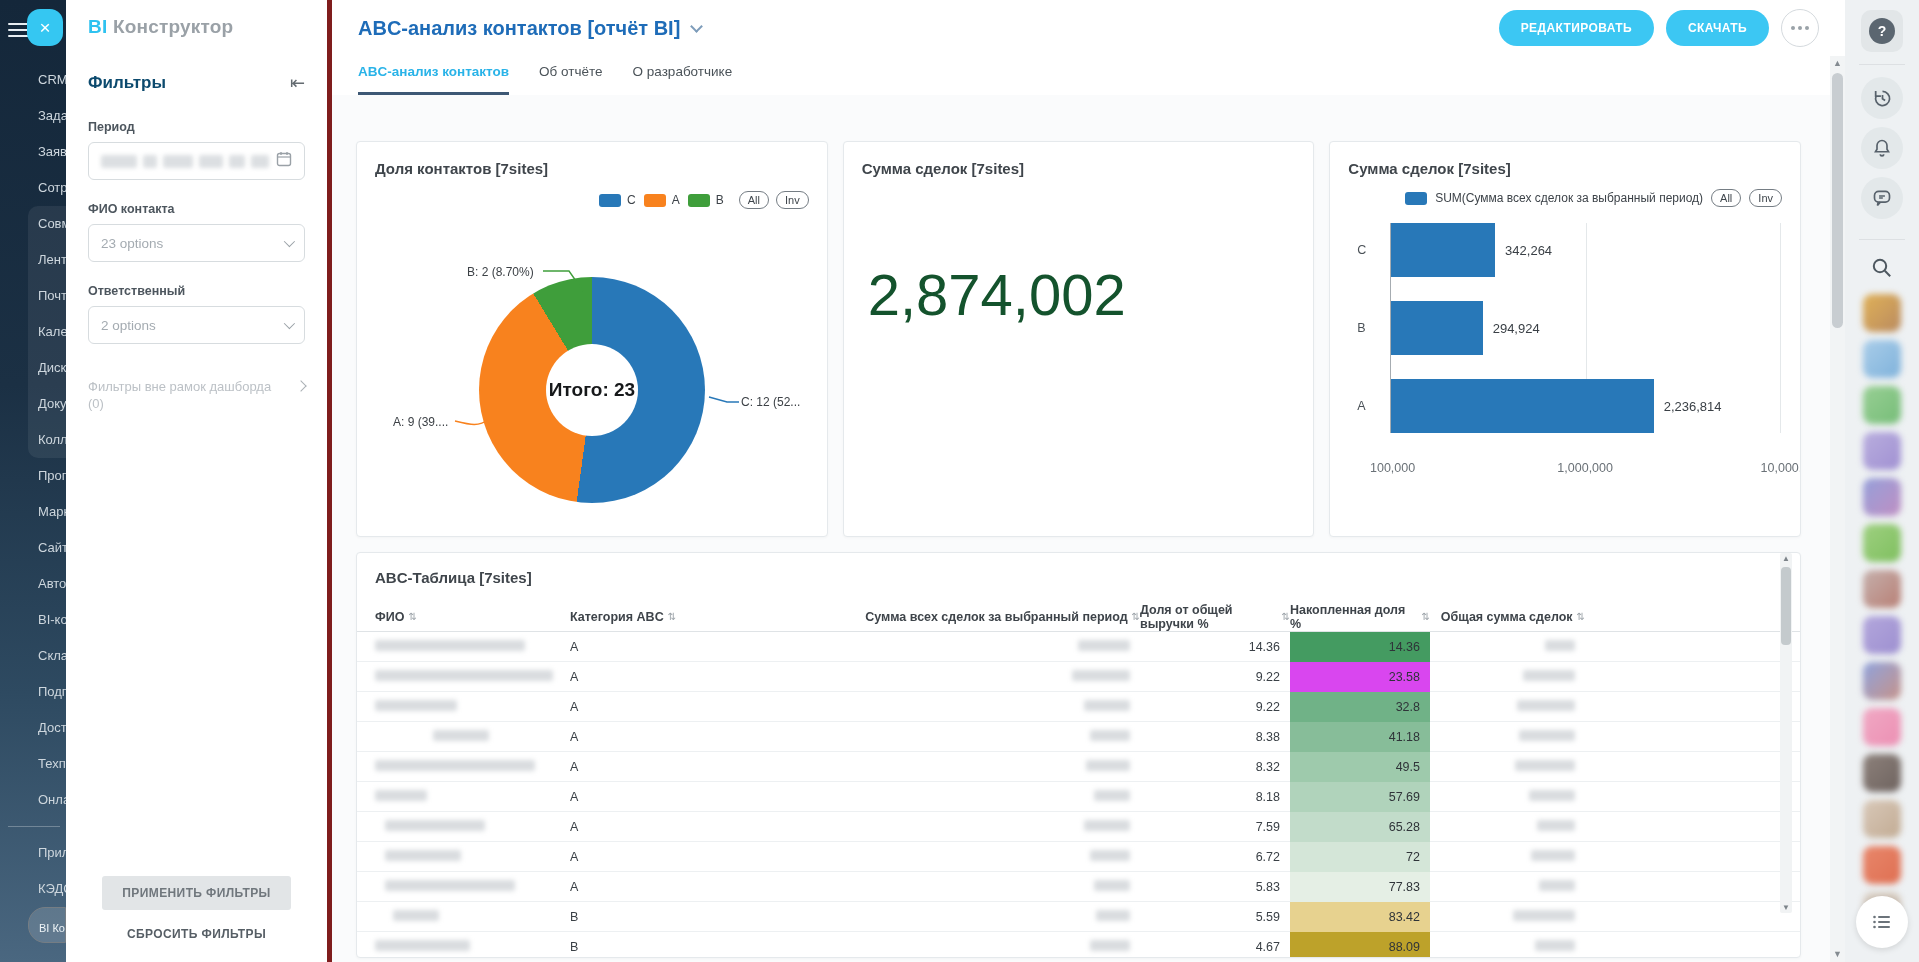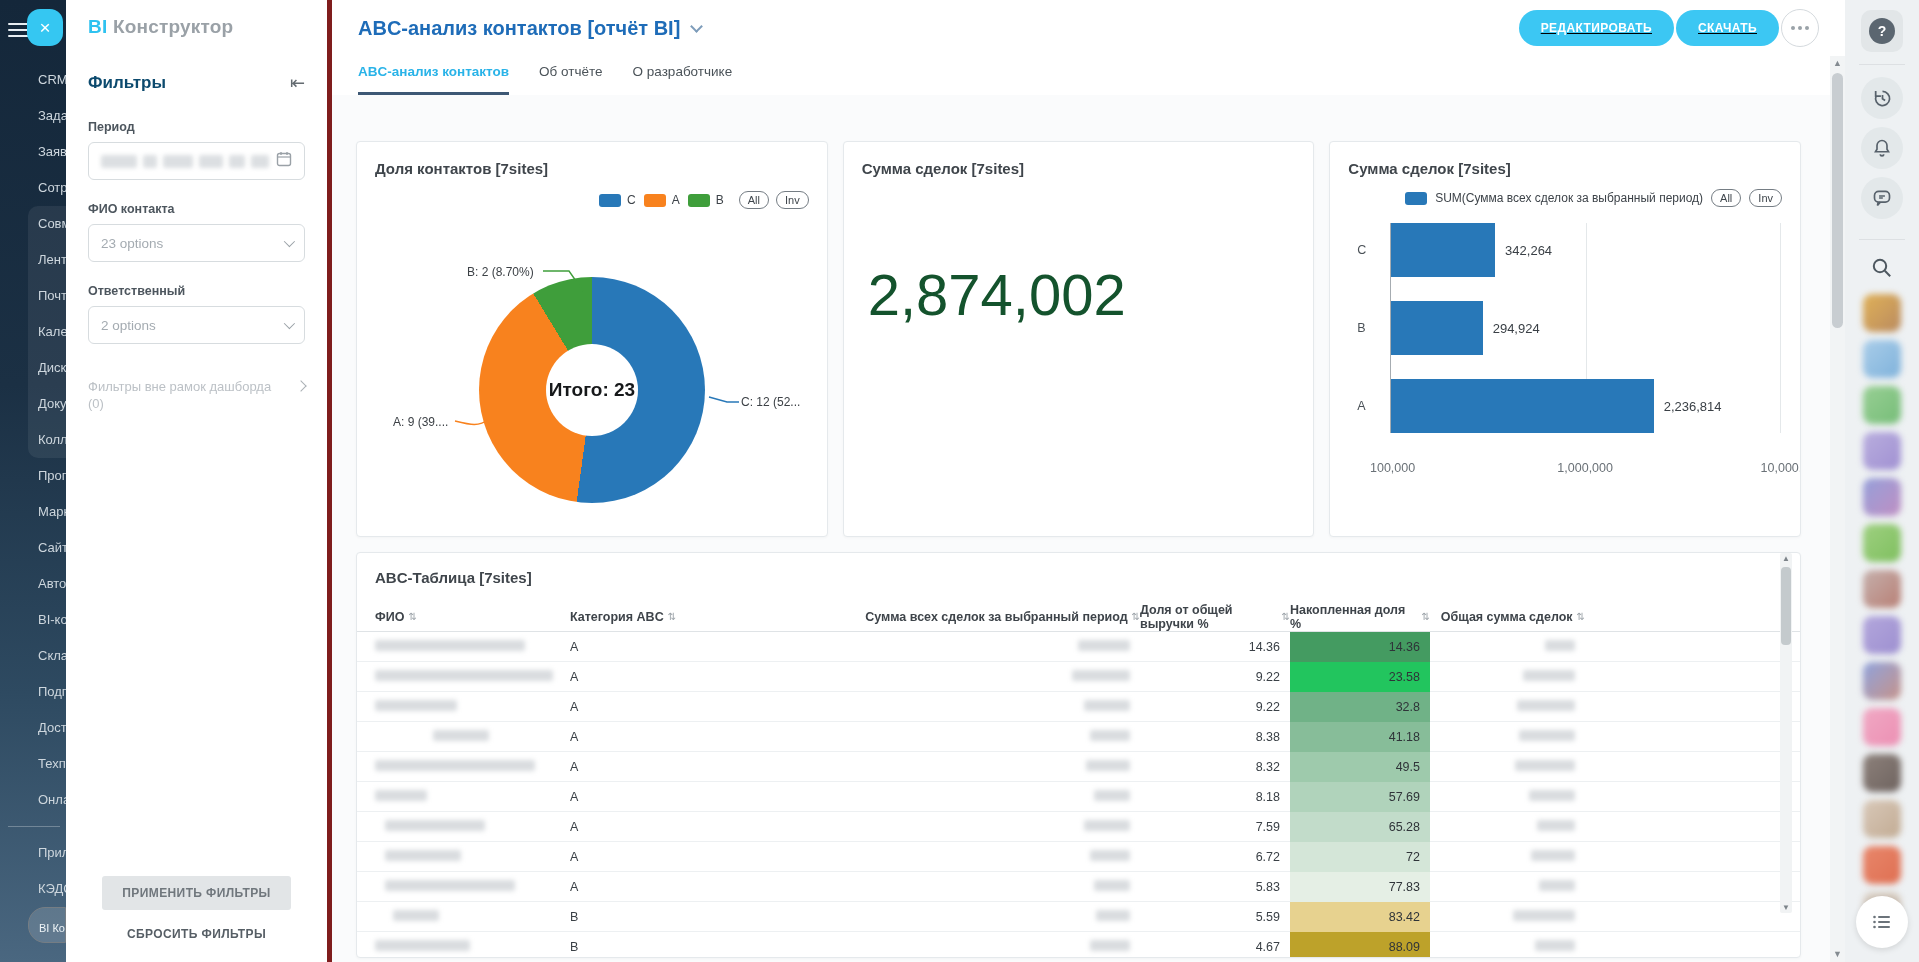--- a/index.html
+++ b/index.html
@@ -39,21 +39,21 @@
   .chev-r{width:8px;height:8px;border-right:1.6px solid #aab0b5;border-bottom:1.6px solid #aab0b5;transform:rotate(-45deg);margin-top:4px;}
   .filters-bottom{position:absolute;left:0;right:0;bottom:20px;text-align:center;margin-top:48px;}
   .apply-btn{display:inline-block;background:#e2e5e7;border:none;border-radius:3px;color:#70777d;font-size:12px;font-weight:bold;letter-spacing:.4px;padding:10px 20px;cursor:pointer;}
   .reset-btn{margin-top:16px;background:none;border:none;color:#565e65;font-size:12px;font-weight:bold;letter-spacing:.4px;cursor:pointer;}
 
   
   .main{flex:1;display:flex;flex-direction:column;min-width:0;background:#fff;}
   .main-header{height:56px;display:flex;align-items:center;padding:0 26px;}
   .page-title{color:#1e6cb8;font-size:20px;font-weight:bold;}
   .title-chev{width:9px;height:9px;border-right:2px solid #7d9cba;border-bottom:2px solid #7d9cba;transform:rotate(45deg);margin:-4px 0 0 12px;cursor:pointer;}
-  .header-actions{margin-left:auto;display:flex;align-items:center;gap:2px;text-decoration:underline;}
+  .header-actions{margin-left:auto;display:flex;align-items:center;gap:12px;}
   .cta{background:#3cc7f3;border:none;color:#fff;font-size:12px;font-weight:bold;letter-spacing:.4px;border-radius:18px;padding:11px 22px;cursor:pointer;}
   .more-btn{width:38px;height:38px;border-radius:50%;background:#fff;border:1px solid #d5dade;display:flex;align-items:center;justify-content:center;gap:3px;cursor:pointer;}
   .more-btn i{width:4px;height:4px;border-radius:50%;background:#9aa2a8;}
   .tabs-row{display:flex;gap:30px;padding:8px 26px 0 26px;}
   .tab{font-size:13.5px;color:#4b5359;padding-bottom:13px;border-bottom:3px solid transparent;cursor:pointer;}
   .tab.active{color:#29b3e8;font-weight:bold;border-bottom-color:#3d5875;}
   .dash{flex:1;background:#fafbfc;padding:14px 44px 0 24px;overflow:hidden;}
   .cards-row{display:flex;gap:15px;margin-top:32px;}
   .card{background:#fff;border:1px solid #e5e9ec;border-radius:4px;box-shadow:0 1px 3px rgba(0,0,0,.03);}
   .cards-row .card{flex:1 1 0;height:396px;padding:18px;position:relative;overflow:hidden;}
@@ -365,21 +365,21 @@
               <div class="cell-r pad-r">14.36</div>
               <div class="cum-cell" style="background: rgb(68, 155, 97);">14.36</div>
               <div class="cell-r pad-r"><span class="blur" style="width: 30px;"></span></div>
               <div></div>
             </div>
             <div class="trow tr">
               <div><span class="blur" style="width: 178px; margin-left: 0px;"></span></div>
               <div>A</div>
               <div class="cell-r pad-r"><span class="blur" style="width: 58px;"></span></div>
               <div class="cell-r pad-r">9.22</div>
-              <div class="cum-cell" style="background: #22c55e;">23.58</div>
+              <div class="cum-cell" style="background: #d946ef;">23.58</div>
               <div class="cell-r pad-r"><span class="blur" style="width: 52px;"></span></div>
               <div></div>
             </div>
             <div class="trow tr">
               <div><span class="blur" style="width: 82px; margin-left: 0px;"></span></div>
               <div>A</div>
               <div class="cell-r pad-r"><span class="blur" style="width: 46px;"></span></div>
               <div class="cell-r pad-r">9.22</div>
               <div class="cum-cell" style="background: rgb(112, 178, 135);">32.8</div>
               <div class="cell-r pad-r"><span class="blur" style="width: 58px;"></span></div>

